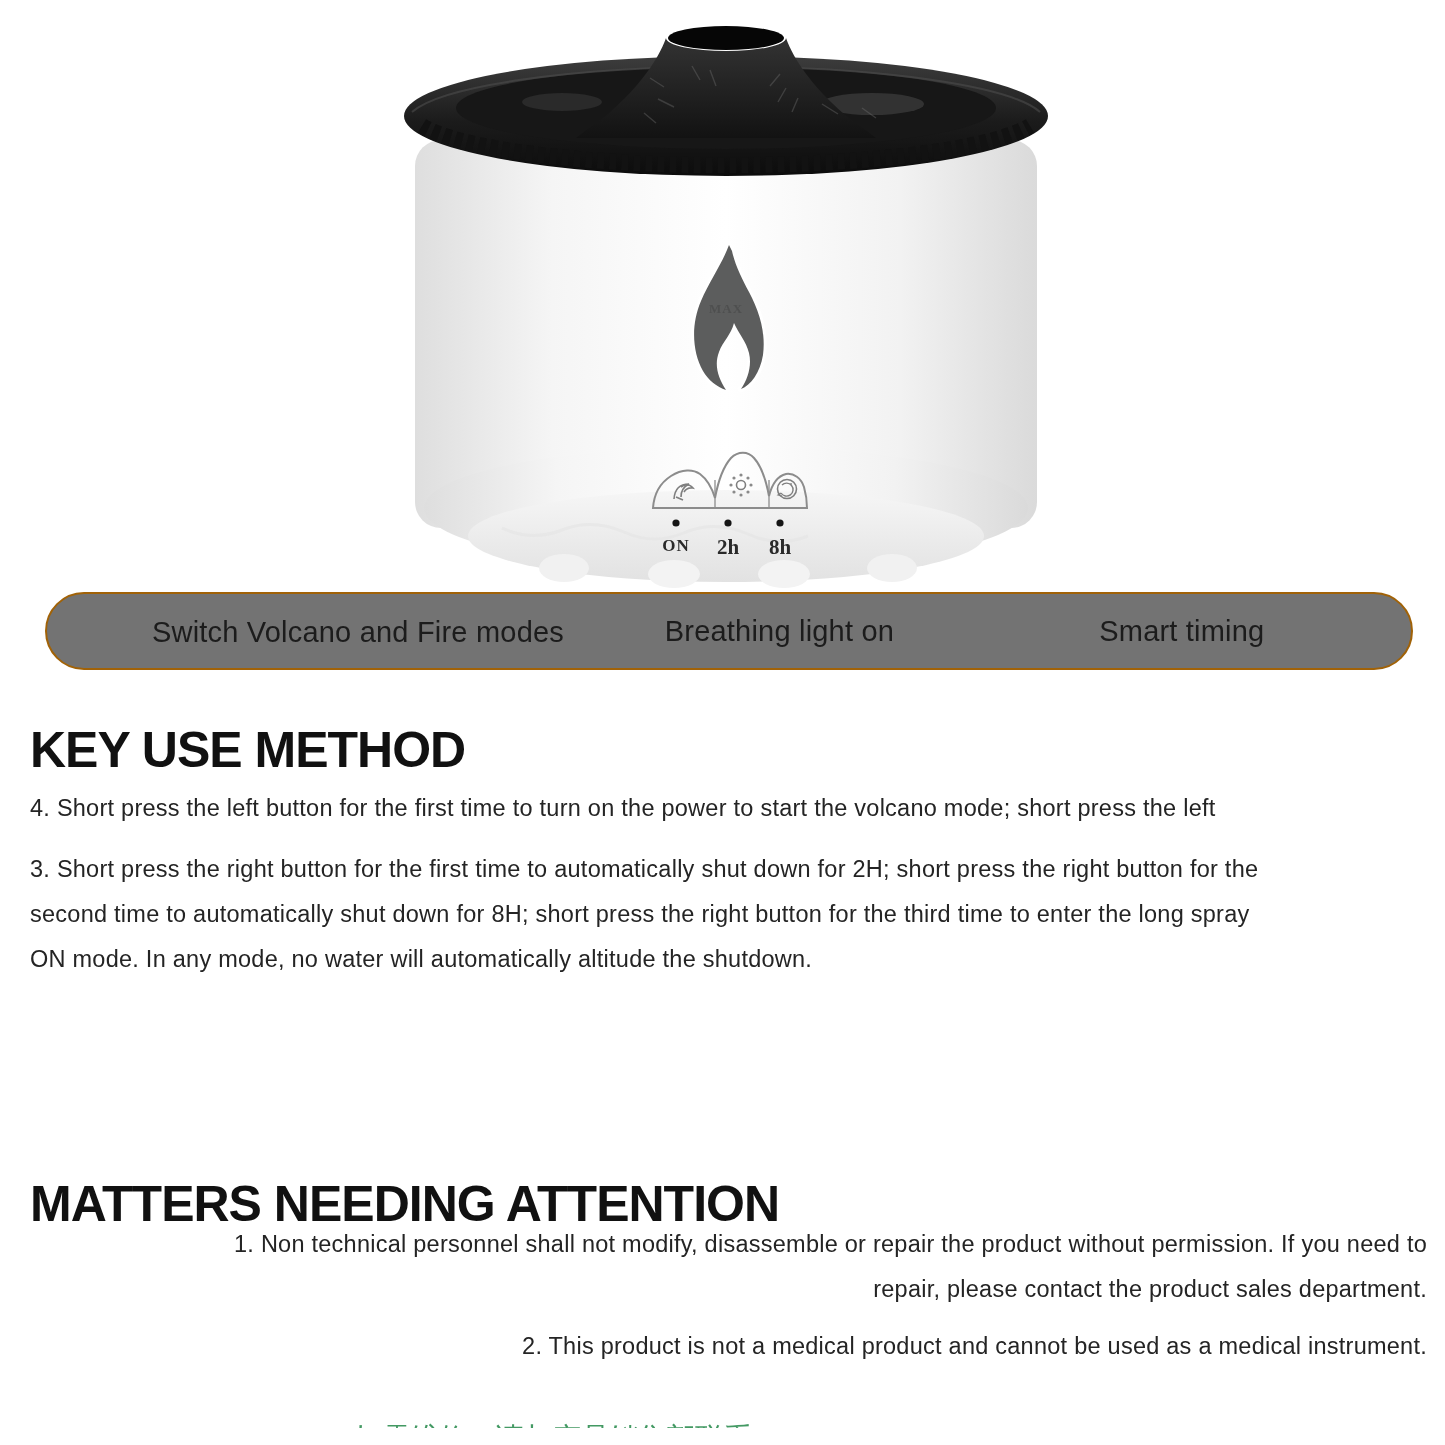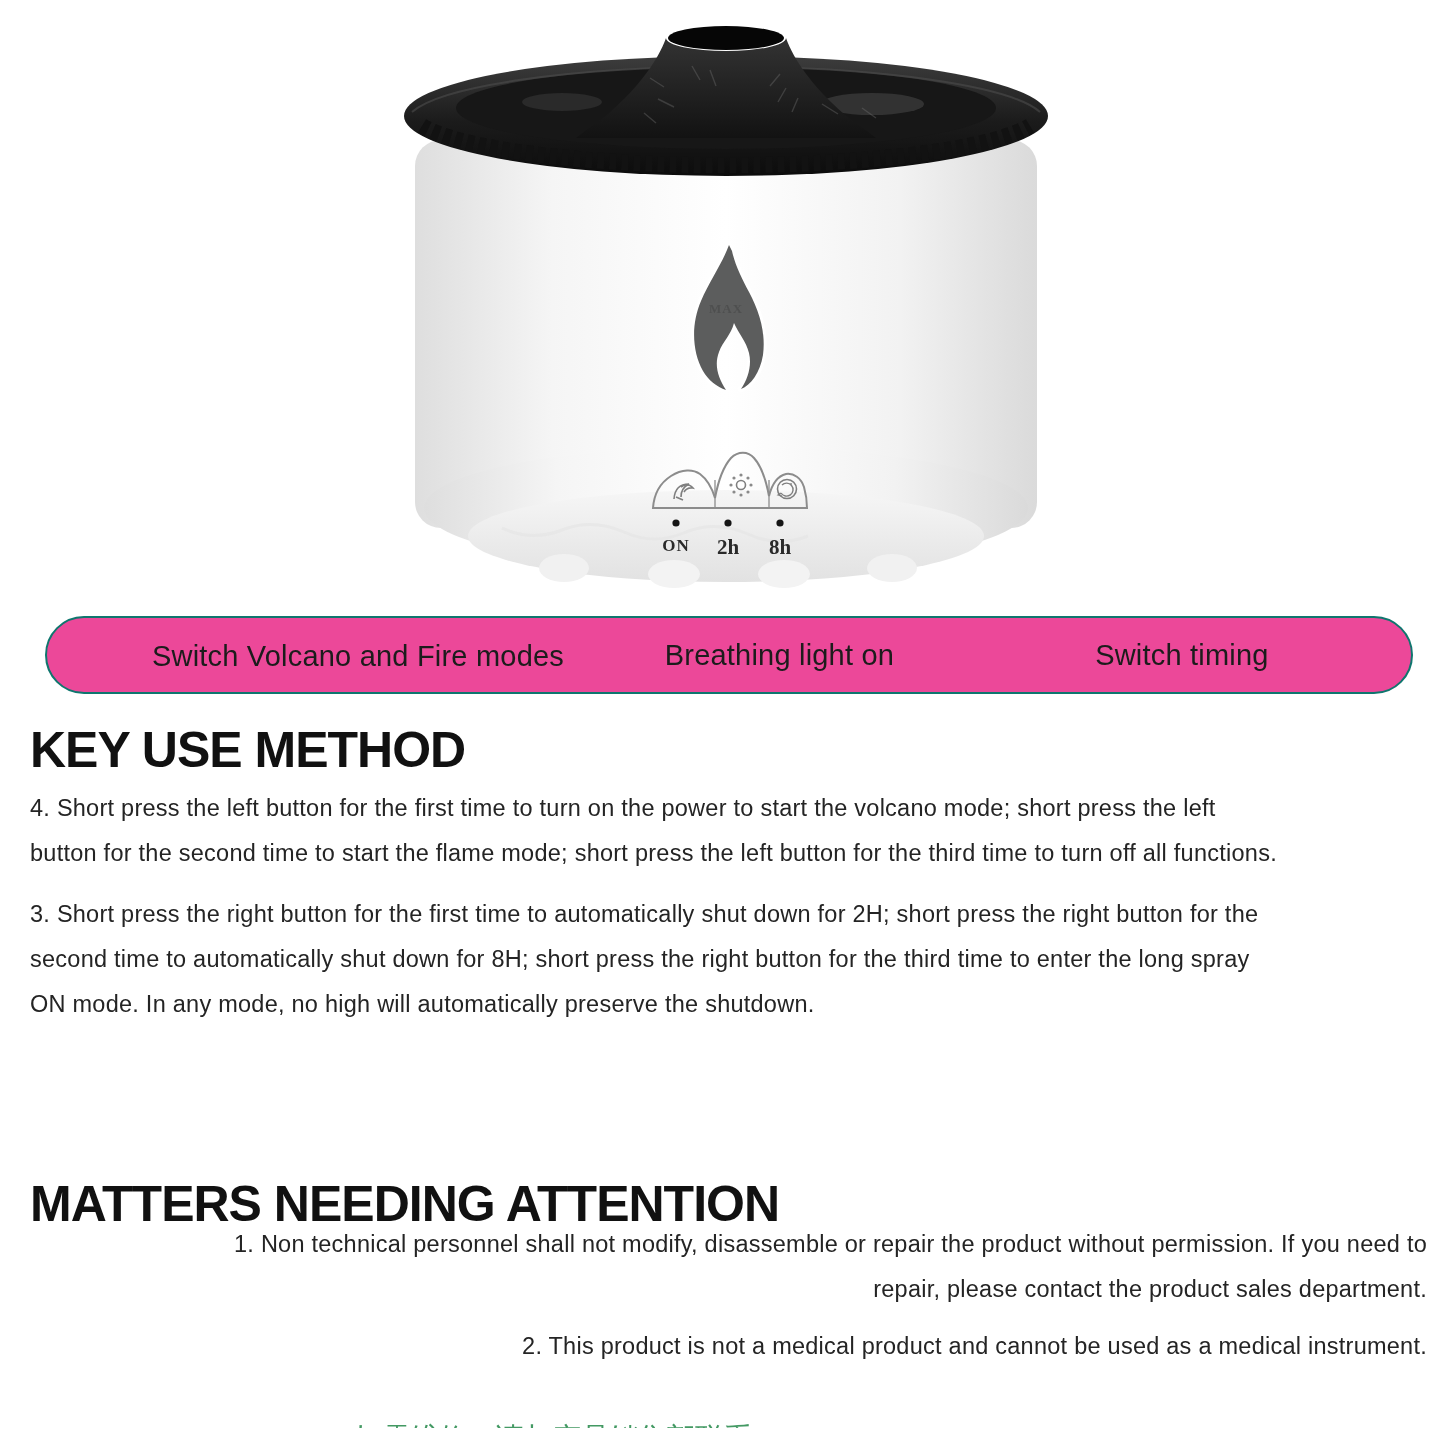--- a/index.html
+++ b/index.html
@@ -4,22 +4,22 @@
 <style>
   html,body{margin:0;padding:0;background:#ffffff;}
   .sheet{
     position:relative;width:1445px;height:1428px;overflow:hidden;
     background:#ffffff;font-family:"Liberation Sans",sans-serif;color:#1f1f1f;border-radius:19px;
   }
   
   .product{position:absolute;left:392px;top:8px;width:660px;height:600px;}
   
   .pill{
-    position:absolute;left:45px;top:616px;width:1368px;height:78px;
-    border:2px solid #0f766e;border-radius:42px;box-sizing:border-box;background:#ec4899;
+    position:absolute;left:45px;top:592px;width:1368px;height:78px;
+    border:2px solid #a16207;border-radius:42px;box-sizing:border-box;background:#737373;
   }
   .pill-label{
     position:absolute;top:50%;transform:translate(-50%,-50%);
     font-size:29px;color:#1c1c1c;white-space:nowrap;letter-spacing:.2px;
   }
   .pill-label.l1{left:22.8%;transform:translate(-50%,-46%);}
   .pill-label.l2{left:53.7%;}
   .pill-label.l3{left:83.2%;}
   
   .h{
@@ -171,33 +171,32 @@
           <path d="M388,66 l-10,12 m16,2 l-8,14 m20,-4 l-6,14"></path>
           <path d="M430,96 l16,10 m24,-6 l14,10"></path>
         </g>
       </g>
     </svg>
   </div>
 
   <div class="pill">
     <span class="pill-label l1">Switch Volcano and Fire modes</span>
     <span class="pill-label l2">Breathing light on</span>
-    <span class="pill-label l3">Switch timing</span>
+    <span class="pill-label l3">Smart timing</span>
   </div>
 
   <h1 class="h key-title">KEY USE METHOD</h1>
   <div class="bodyblock key-body">
     <p>
       <span class="line">4. Short press the left button for the first time to turn on the power to start the volcano mode; short press the left</span><br>
-      <span class="line">button for the second time to start the flame mode; short press the left button for the third time to turn off all functions.</span>
     </p>
     <p>
       <span class="line">3. Short press the right button for the first time to automatically shut down for 2H; short press the right button for the</span><br>
       <span class="line">second time to automatically shut down for 8H; short press the right button for the third time to enter the long spray</span><br>
-      <span class="line">ON mode. In any mode, no high will automatically preserve the shutdown.</span>
+      <span class="line">ON mode. In any mode, no water will automatically altitude the shutdown.</span>
     </p>
   </div>
 
   <h1 class="h matters-title">MATTERS NEEDING ATTENTION</h1>
   <div class="bodyblock matters-body">
     <p>
       <span class="line">1. Non technical personnel shall not modify, disassemble or repair the product without permission. If you need to</span><br>
       <span class="line">repair, please contact the product sales department.</span>
     </p>
     <p>

